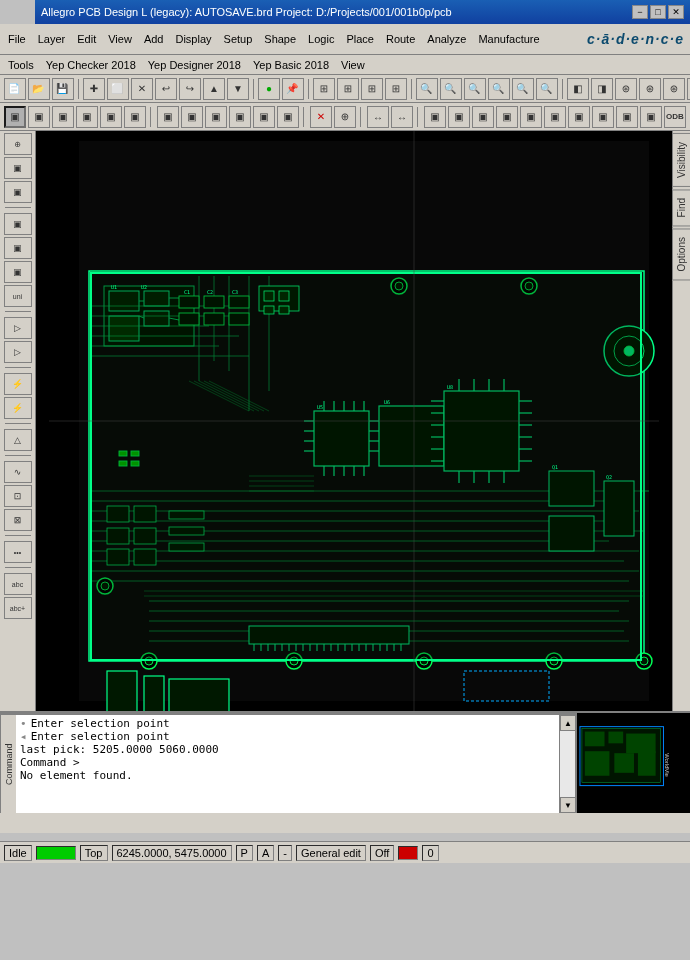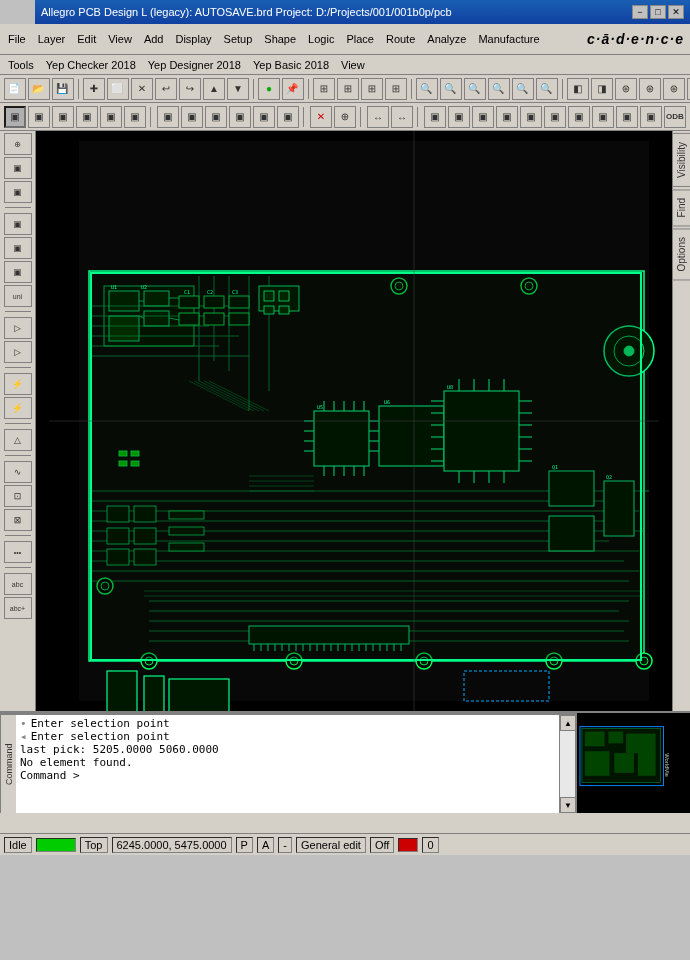--- a/index.html
+++ b/index.html
@@ -51,21 +51,21 @@
       border-bottom: 1px solid #808080;
       font-size: 11px;
     }
 
     
     #cadence-logo {
       margin-left: auto;
       margin-right: 4px;
       font-size: 14px;
       font-weight: bold;
-      color: #000000;
+      color: #0c4a6e;
       font-style: italic;
       letter-spacing: 1px;
     }
 
     
     .toolbar-row {
       background: #d4d0c8;
       height: 28px;
       display: flex;
       align-items: center;
@@ -212,20 +212,21 @@
     
     #status-bar {
       height: 22px;
       background: #d4d0c8;
       border-top: 1px solid #808080;
       display: flex;
       align-items: center;
       padding: 0 4px;
       font-size: 11px;
       gap: 4px;
+      margin-top: 8px;
     }
     .status-item {
       padding: 1px 4px;
       border: 1px inset #808080;
       background: #d4d0c8;
       font-size: 11px;
       white-space: nowrap;
     }
     .status-green {
       background: #00cc00;
@@ -664,22 +665,22 @@
     <div id="console-text">
       <div style="display:flex;align-items:center;">
           <span style="color:#888;margin-right:4px;">•</span>
           <span>Enter selection point</span>
         </div>
       <div style="display:flex;align-items:center;">
           <span style="color:#888;margin-right:4px;">◂</span>
           <span>Enter selection point</span>
         </div>
       <div>last pick:  5205.0000 5060.0000</div>
+      <div>Command &gt;</div>
       <div>No element found.</div>
-      <div>Command &gt;</div>
     </div>
     <div id="console-scrollbar">
       <div class="scroll-btn">▲</div>
       <div class="scroll-track"></div>
       <div class="scroll-btn">▼</div>
     </div>
   </div>
 
   <div id="mini-map-area" style="height:100px; width:115px;">
     <div id="mini-map-canvas" style="height:100%; width:100%; background:#000; position:relative; overflow:hidden;">

